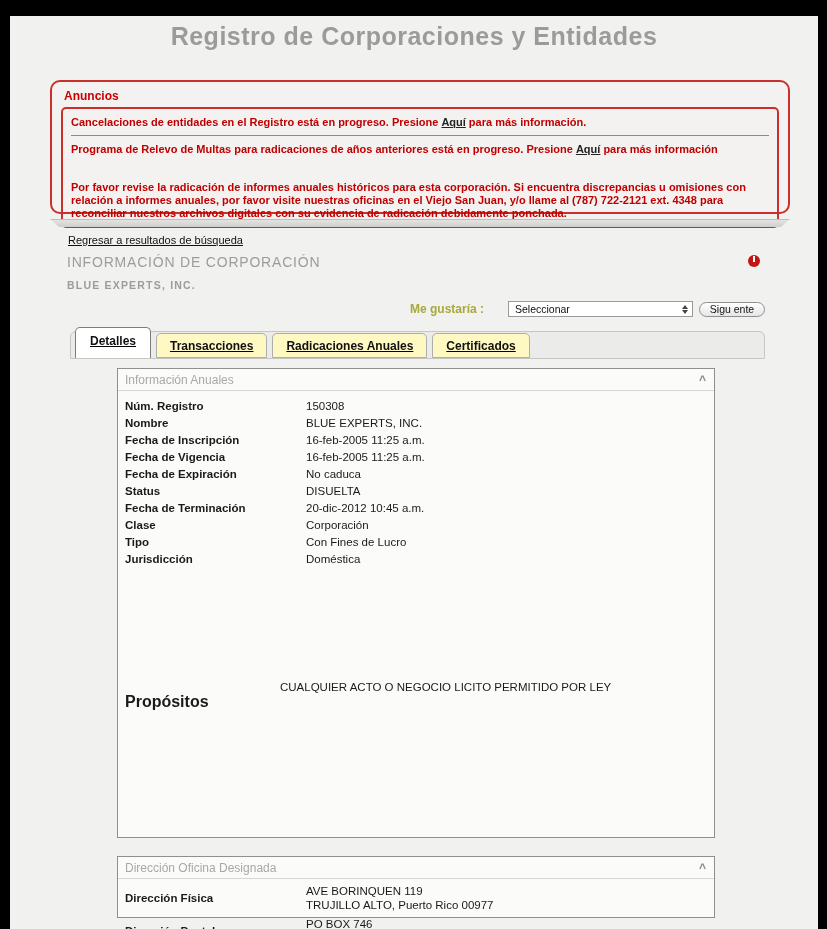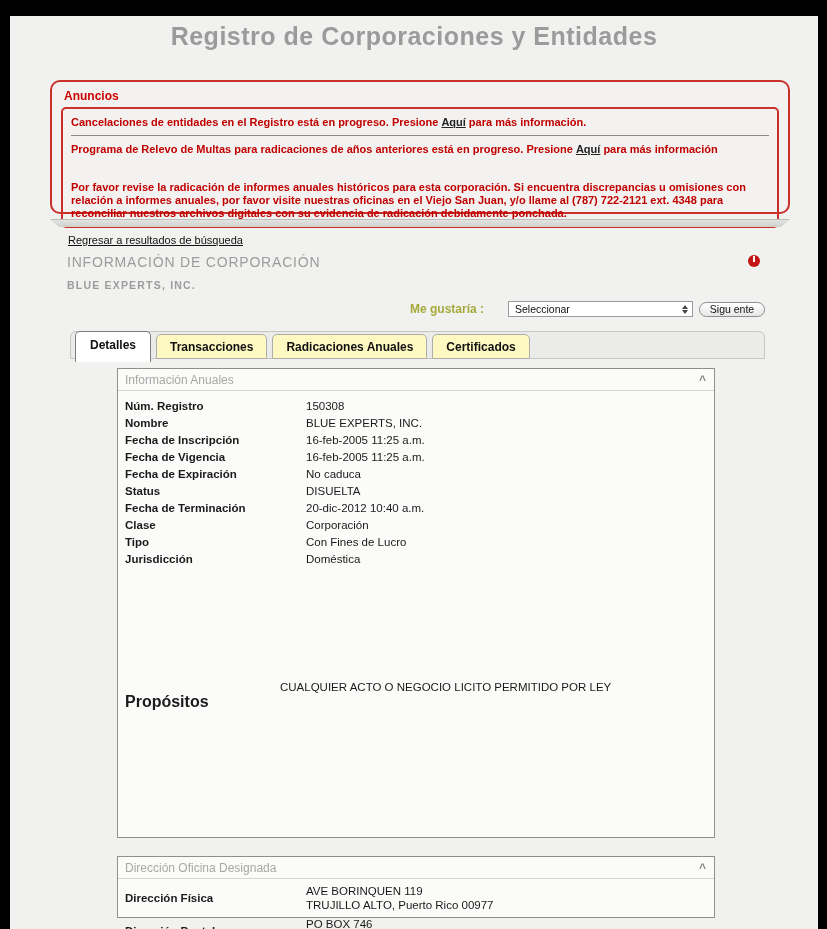--- a/index.html
+++ b/index.html
@@ -36,21 +36,21 @@
     display:flex; align-items:center; justify-content:space-between; padding:0 2px 0 6px; cursor:pointer; }
   .select-value { font-size:10.5px; color:#111; }
   .stepper { display:flex; flex-direction:column; align-items:center; justify-content:center; gap:1px; width:11px; }
   .tri-up { width:0; height:0; border-left:3px solid transparent; border-right:3px solid transparent; border-bottom:4px solid #444; }
   .tri-down { width:0; height:0; border-left:3px solid transparent; border-right:3px solid transparent; border-top:4px solid #444; }
   .next-btn { margin-left:6px; width:66px; height:15px; border:1px solid #8e8e8e; border-radius:8px;
     background:linear-gradient(#ffffff,#e6e6e5); font-size:10.5px; color:#111; font-family:"Liberation Sans", sans-serif; cursor:pointer; line-height:12px; }
 
   
   .tab-strip { position:absolute; left:60px; top:315px; width:695px; height:28px; background:#ebebe9;
-    border:1px solid #c6c6c5; border-radius:6px 6px 0 0; display:flex; align-items:center; padding:3px 0 0 4px; }
+    border:1px solid #c6c6c5; border-radius:6px 6px 0 0; display:flex; align-items:flex-end; padding:3px 0 0 4px;text-decoration:underline; }
   .tab { font-size:12px; font-weight:bold; color:#111; background:#fef9c3; border:1px solid #aeaead;
     border-radius:5px 5px 0 0; padding:5px 13px 4px 13px; margin-right:5px; cursor:pointer; }
   .tab.active { background:#fff; border:1px solid #7d7d7c; border-bottom:none; padding:6px 14px 10px 14px; margin-top:-1px; position:relative; z-index:2; }
 
   
   .fs { position:absolute; left:107px; width:598px; border:1px solid #8f8f8e; background:#fbfbfa; }
   .fs-header { height:22px; display:flex; align-items:center; justify-content:space-between;
     padding:0 8px 0 7px; border-bottom:1px solid #d6d6d5; }
   .fs-legend { color:#a8a8a7; font-size:12px; }
   .fs-chevron { color:#8a8a8a; font-size:12px; font-weight:bold; cursor:pointer; line-height:10px; }
@@ -135,21 +135,21 @@
       <div class="row">
           <span class="lbl">Fecha de Expiración</span>
           <span class="val">No caduca</span>
         </div>
       <div class="row">
           <span class="lbl">Status</span>
           <span class="val">DISUELTA</span>
         </div>
       <div class="row">
           <span class="lbl">Fecha de Terminación</span>
-          <span class="val">20-dic-2012 10:40 a.m.</span>
+          <span class="val">20-dic-2012 10:45 a.m.</span>
         </div>
       <div class="row">
           <span class="lbl">Clase</span>
           <span class="val">Corporación</span>
         </div>
       <div class="row">
           <span class="lbl">Tipo</span>
           <span class="val">Con Fines de Lucro</span>
         </div>
       <div class="row">

